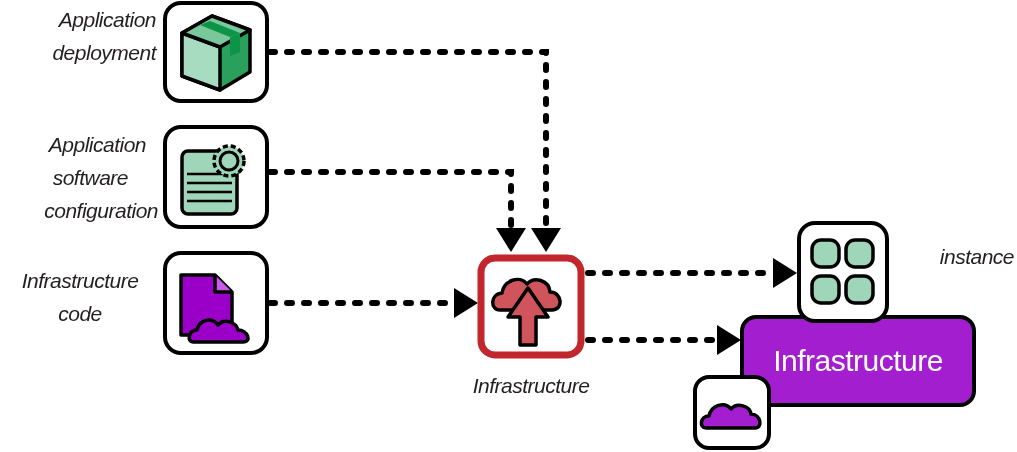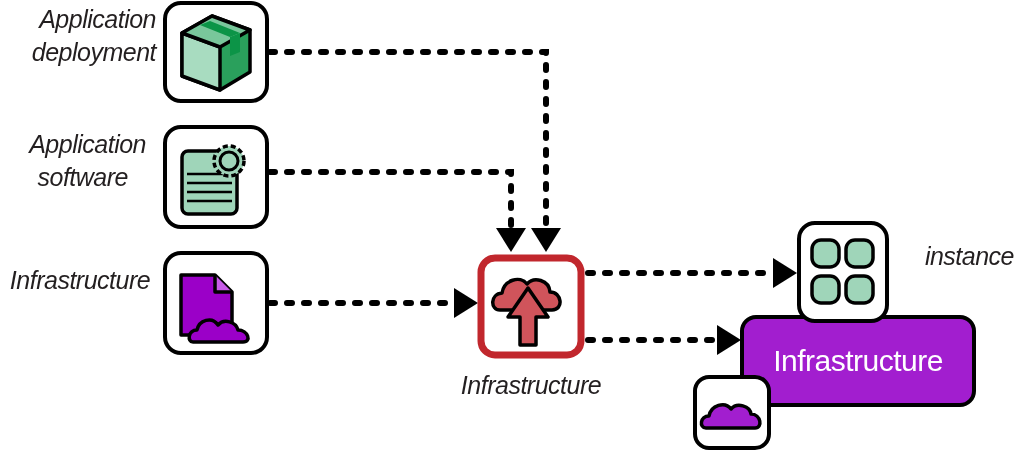--- a/index.html
+++ b/index.html
@@ -1,18 +1,18 @@
 <!DOCTYPE html>
 <html><head>
 <meta charset="utf-8">
 <style>
   html, body { margin: 0; padding: 0; background: #ffffff; }
   body { width: 1017px; height: 452px; position: relative; overflow: hidden;
          font-family: "DejaVu Sans", sans-serif; }
-  .lbl { position: absolute; font-style: italic; color: #231f20; font-size: 25px;
+  .lbl { position: absolute; font-style: italic; color: #231f20; font-size: 21px;
          line-height: 33px; font-family: "Liberation Sans", sans-serif;
          letter-spacing: -0.5px; }
   .lbl span { display: block; }
   .right { text-align: right; }
   .center { text-align: center; }
   svg { position: absolute; left: 0; top: 0; }
   .infra-text { position: absolute; left: 741px; top: 316px; width: 234px; height: 90px;
          display: flex; align-items: center; justify-content: center; color: #fff;
          font-family: "Liberation Sans", sans-serif; font-size: 30px; letter-spacing: -0.5px; }
 </style>
@@ -97,23 +97,25 @@
   </g>
 </svg>
 
 <div class="lbl right" style="right:861px; top:3px;">
   <span>Application</span>
   <span>deployment</span>
 </div>
 <div class="lbl right" style="right:859px; top:128px;">
   <span style="padding-right:12px">Application</span>
   <span style="padding-right:30px">software</span>
+  <span>configuration</span>
 </div>
 <div class="lbl center" style="left:0px; width:160px; top:264px;">
   <span>Infrastructure</span>
+  <span>code</span>
 </div>
 <div class="lbl center" style="left:420px; width:222px; top:369px;">
   <span>Infrastructure</span>
 </div>
 <div class="lbl right" style="right:3px; top:240px;">
   <span>instance</span>
 </div>
 <div class="infra-text">Infrastructure</div>
 
 </body></html>

